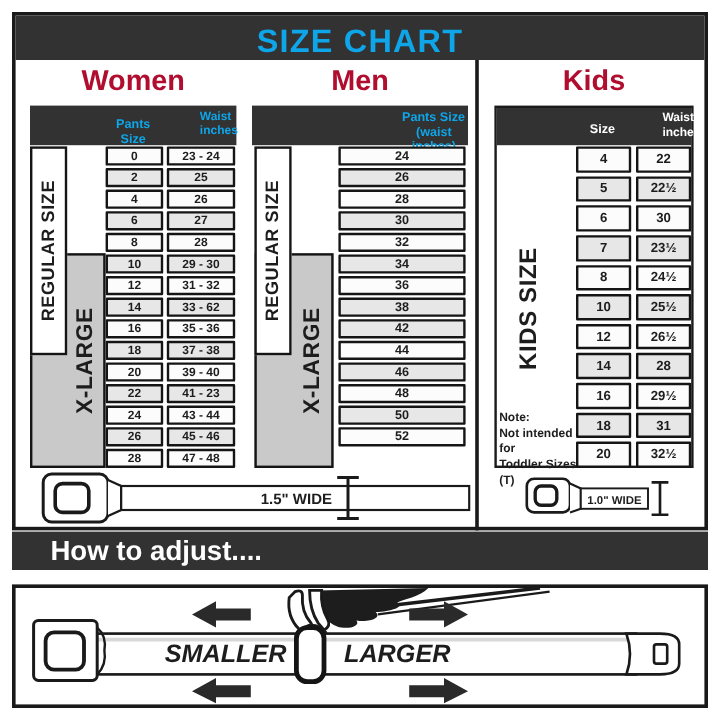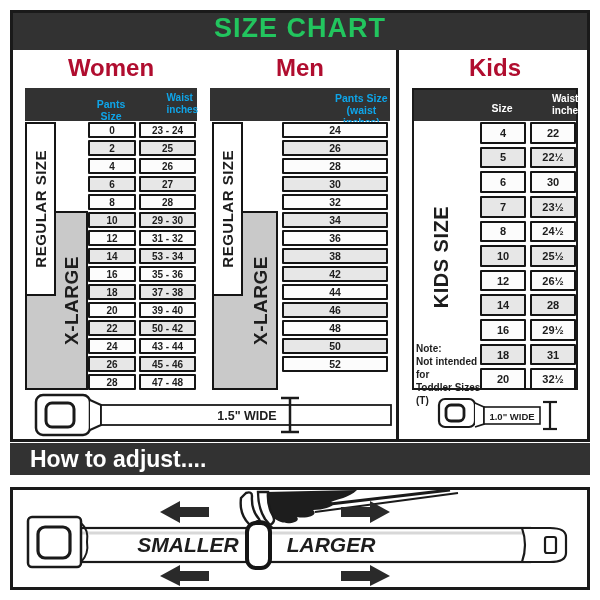--- a/index.html
+++ b/index.html
@@ -7,21 +7,21 @@
   .stage {
     position: relative; width: 600px; height: 600px; background: #fff;
     font-family: "Liberation Sans", sans-serif; font-weight: 700; color: #1d1d1d;
     overflow: hidden;
   }
   .abs { position: absolute; }
 
   .top-box { left:10px; top:10px; width:580px; height:432px; border:3px solid #1a1a1a; background:#fff; }
   .title-bar {
     left:13px; top:13px; width:574px; height:37px; background: var(--dark,#323232);
-    color:#22c55e; display:flex; align-items:flex-start; justify-content:center;
+    color:#0ea5e9; display:flex; align-items:flex-end; justify-content:center;
     font-size:27px; letter-spacing:1px;
   }
   .col-heading { top:53px; height:30px; color: var(--accent,#B00D2F); font-size:24px; text-align:center; line-height:30px; }
   .head-women { left:25px;  width:172px; }
   .head-men   { left:210px; width:180px; }
   .head-kids  { left:412px; width:166px; }
   .vdiv { left:396px; top:50px; width:3px; height:392px; background:#1a1a1a; }
 
   .thead { background: var(--dark,#323232); color:#0ea5e9; }
   .thead span { position:absolute; text-align:center; }
@@ -52,21 +52,21 @@
   .xl-men    { left:212px; top:211px; width:66px; height:179px; background: var(--xl_gray,#c9c9c9); z-index:2; font-size:19px; justify-content:flex-end; padding-right:4px; }
 
   .kids-box { left:412px; top:88px; width:166px; height:302px; border:2.5px solid #1a1a1a; background:#fff; }
   .thead-kids { position:absolute; left:0; top:0; width:100%; height:31px; background: var(--dark,#323232); color:#fff; }
   .tk-col1 { left:64px;  top:12px; width:48px; font-size:10.5px; }
   .tk-col2 { left:114px; top:3px;  width:48px; font-size:10px; line-height:12px; }
   .kids-side-label { left:424px; top:150px; width:34px; height:215px; display:flex; align-items:center; justify-content:center; font-size:20px; }
   .kids-note { left:416px; top:342px; width:72px; font-size:10px; line-height:1.3; }
 
   .adjust-bar { left:10px; top:443px; width:580px; height:32px; background: var(--dark,#323232);
-    color:#fff; display:flex; align-items:center; padding-left:20px; font-size:23px; }
+    color:#fff; display:flex; align-items:center; padding-left:32px; font-size:23px; }
   .adjust-box { left:10px; top:487px; width:580px; height:103px; border:3px solid #1a1a1a; background:#fff;font-style:italic; }
   .adjust-box svg { display:block; width:100%; height:100%; }
   svg text { font-family:"Liberation Sans",sans-serif; font-weight:700; fill:#1d1d1d; }
 </style>
 </head>
 <body>
 
 <div class="stage">
 
   <div class="abs top-box"></div>
@@ -100,29 +100,29 @@
       <div class="cell">26</div>
       <div class="cell odd">6</div>
       <div class="cell odd">27</div>
       <div class="cell">8</div>
       <div class="cell">28</div>
       <div class="cell odd">10</div>
       <div class="cell odd">29 - 30</div>
       <div class="cell">12</div>
       <div class="cell">31 - 32</div>
       <div class="cell odd">14</div>
-      <div class="cell odd">53 - 34</div>
+      <div class="cell odd">33 - 62</div>
       <div class="cell">16</div>
       <div class="cell">35 - 36</div>
       <div class="cell odd">18</div>
       <div class="cell odd">37 - 38</div>
       <div class="cell">20</div>
       <div class="cell">39 - 40</div>
       <div class="cell odd">22</div>
-      <div class="cell odd">50 - 42</div>
+      <div class="cell odd">41 - 23</div>
       <div class="cell">24</div>
       <div class="cell">43 - 44</div>
       <div class="cell odd">26</div>
       <div class="cell odd">45 - 46</div>
       <div class="cell">28</div>
       <div class="cell">47 - 48</div>
     </div>
 
   <div class="abs thead thead-men">
     <span class="tm-col"><span>Pants Size</span><br><span>(waist inches)</span></span>

